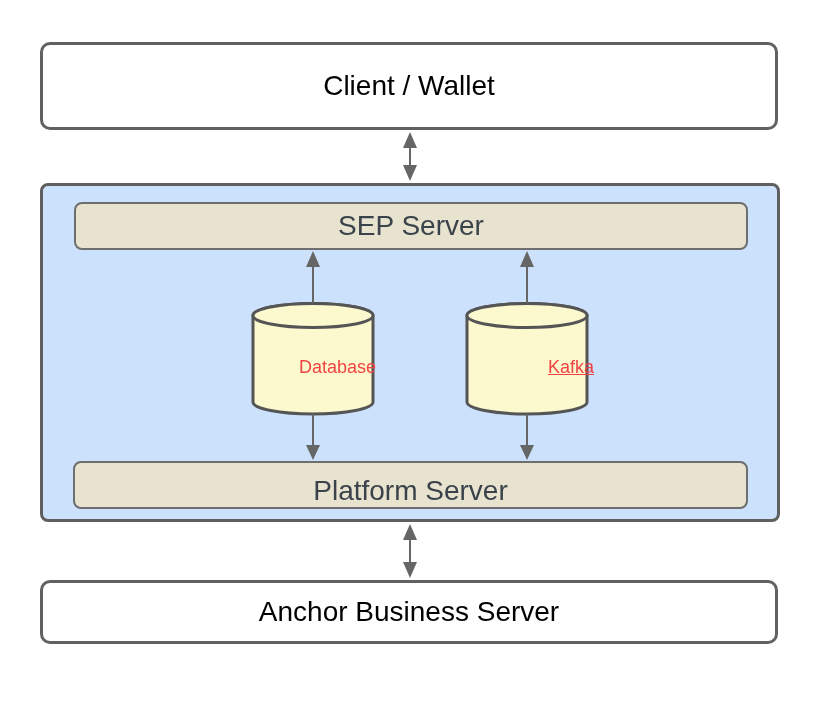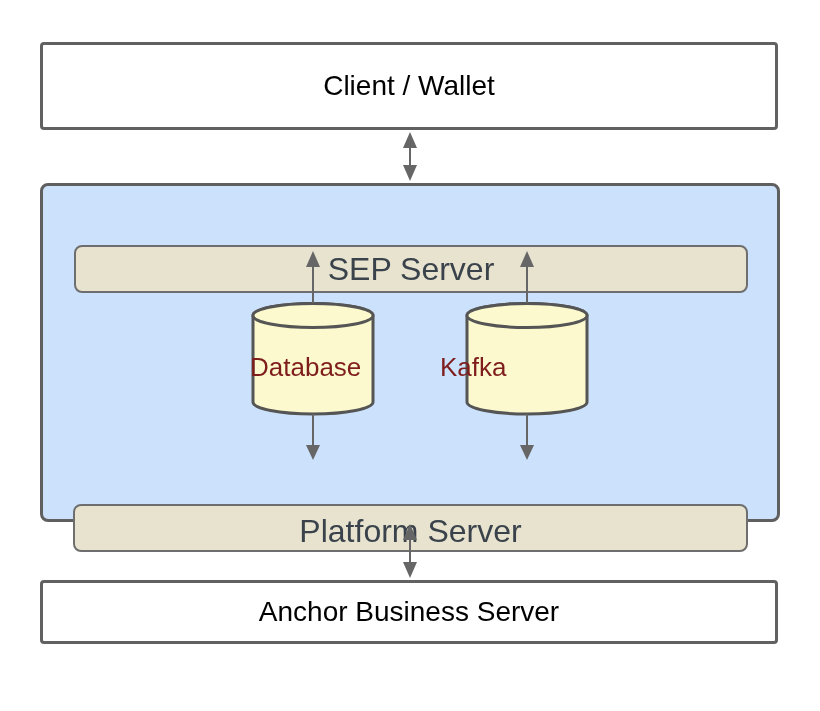--- a/index.html
+++ b/index.html
@@ -11,21 +11,21 @@
     font-family: "Liberation Sans", sans-serif;
     overflow: hidden;
   }
   .canvas * { box-sizing: border-box; }
 
   
   .node-box {
     position: absolute;
     background: #ffffff;
     border: 3px solid #616161;
-    border-radius: 4px;
+    border-radius: 10px;
     display: flex;
     align-items: center;
     justify-content: center;
     font-size: 28px;
     color: #000000;
   }
   .client-box { left: 40px; top: 42px;  width: 738px; height: 88px; }
   .anchor-box { left: 40px; top: 580px; width: 738px; height: 64px; }
 
   
@@ -39,44 +39,43 @@
 
   
   .bar {
     position: absolute;
     background: #E8E3CF;
     border: 2px solid #6E6E6E;
     border-radius: 8px;
     display: flex;
     align-items: center;
     justify-content: center;
-    font-size: 32px;
+    font-size: 28px;
     color: #3A434B;
-    margin-top: 43px;
   }
   .sep-bar      { left: 74px; top: 202px; width: 674px; height: 48px; }
   .platform-bar { left: 73px; top: 461px; width: 675px; height: 48px; align-items: flex-end; }
 
   
   .cylinder-svg { position: absolute; width: 126px; height: 116px; }
   .cyl-database { left: 250px; top: 301px; }
   .cyl-kafka    { left: 464px; top: 301px; }
   .cylinder-label {
     position: absolute;
     width: 126px; height: 116px;
     padding-top: 16px;
     display: flex;
     align-items: center;
-    justify-content: flex-start;
-    font-size: 26px;
-    color: #7f1d1d;
+    justify-content: flex-end;
+    font-size: 18px;
+    color: #ef4444;
     pointer-events: none;
   }
   .lbl-database { left: 250px; top: 301px; }
-  .lbl-kafka    { left: 440px; top: 301px; }
+  .lbl-kafka    { left: 468px; top: 301px; text-decoration: underline; }
 
   
   .arrows-overlay {
     position: absolute;
     left: 0; top: 0;
     pointer-events: none;
   }
   .arrow-line { stroke: #666666; stroke-width: 2; }
   .arrow-head { fill: #666666; }
   .cyl-shape  { fill: #FBF9CD; stroke: #555555; stroke-width: 3; }

